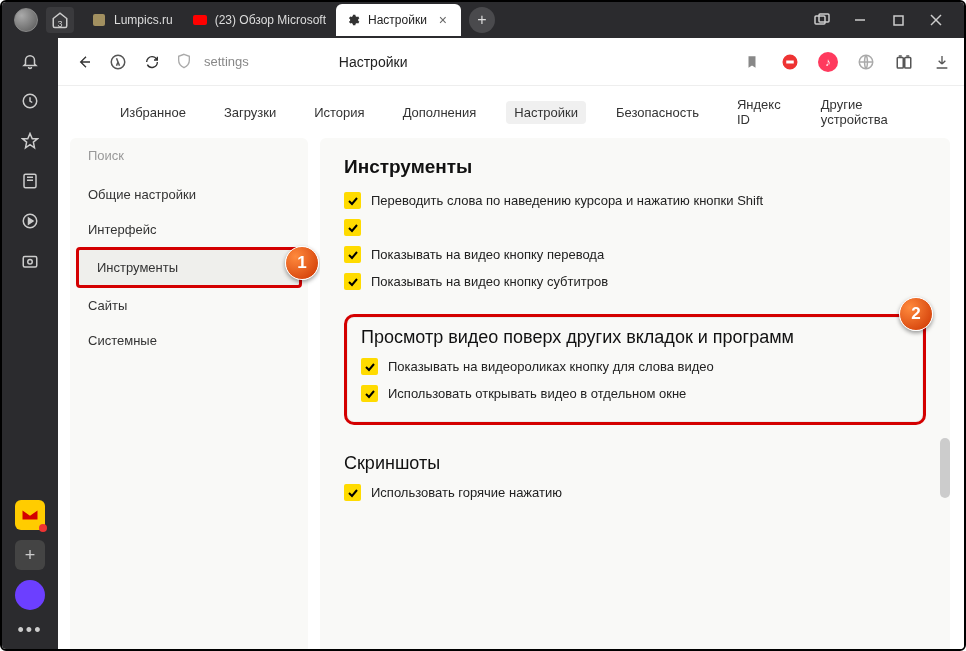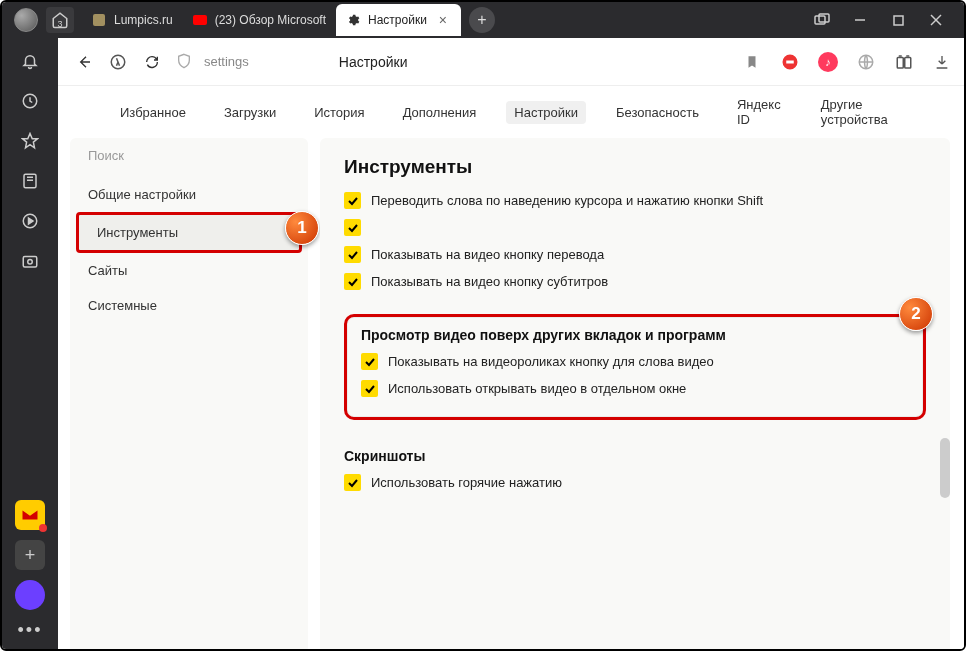--- a/index.html
+++ b/index.html
@@ -62,21 +62,21 @@
 .side-search { margin: 0 18px 14px; font-size: 13px; color: #999; }
 .side-item { padding: 10px 18px; font-size: 13px; color: #333; cursor: pointer; }
 .side-item.highlighted { background: #efefec; border: 3px solid #d40000; border-radius: 4px; position: relative; font-weight: 500; margin: 0 6px; }
 
 .settings-panel { flex: 1; background: #f9f9f7; border-radius: 6px; padding: 18px 24px; overflow-y: auto; margin-right: 18px; position: relative; }
 .section-title { font-size: 19px; font-weight: bold; margin-bottom: 14px; color: #111; }
 .checkbox-row { display: flex; align-items: center; gap: 10px; margin: 10px 0; font-size: 13px; color: #222; }
 .checkbox { width: 17px; height: 17px; background: #ffdb00; border-radius: 2px; display: flex; align-items: center; justify-content: center; flex-shrink: 0; }
 .checkbox svg { width: 12px; height: 12px; }
 .subsection { margin-top: 28px; }
-.subsection-title { font-size: 14px; font-weight: bold; color: #111; margin-bottom: 8px; }
+.subsection-title { font-size: 18px; font-weight: normal; color: #111; margin-bottom: 8px; }
 .highlighted-section { border: 3px solid #d40000; border-radius: 10px; padding: 10px 14px; margin-top: 24px; position: relative; background: #f9f9f7; box-shadow: 0 0 0 1px rgba(0,0,0,0.05) inset;}
 
 .callout { position: absolute; width: 34px; height: 34px; background: radial-gradient(circle at 30% 30%, #ff8a3d, #cc3300); border-radius: 50%; display: flex; align-items: center; justify-content: center; color: #fff; font-weight: bold; font-size: 17px; box-shadow: 0 2px 4px rgba(0,0,0,0.4); border: 1px solid #fff; }
 .callout-1 { top: -4px; right: -20px; }
 .callout-2 { top: -20px; right: -10px; }
 
 .scroll-thumb { position: absolute; right: 18px; top: 400px; width: 10px; height: 60px; background: #ccc; border-radius: 5px; }
 
 
 </style>
@@ -260,20 +260,21 @@
       <span class="cat-item active">Настройки</span>
       <span class="cat-item">Безопасность</span>
       <span class="cat-item">Яндекс ID</span>
       <span class="cat-item">Другие устройства</span>
     </div>
 
     <div class="content">
       <div class="side-panel">
         <div class="side-search">Поиск</div>
         <div class="side-item">Общие настройки</div>
+        <div class="side-item">Интерфейс</div>
         <div class="side-item highlighted">
           <span>Инструменты</span>
           <div class="callout callout-1">1</div>
         </div>
         <div class="side-item">Сайты</div>
         <div class="side-item">Системные</div>
       </div>
 
       <div class="settings-panel">
         <div class="section-title">Инструменты</div>

